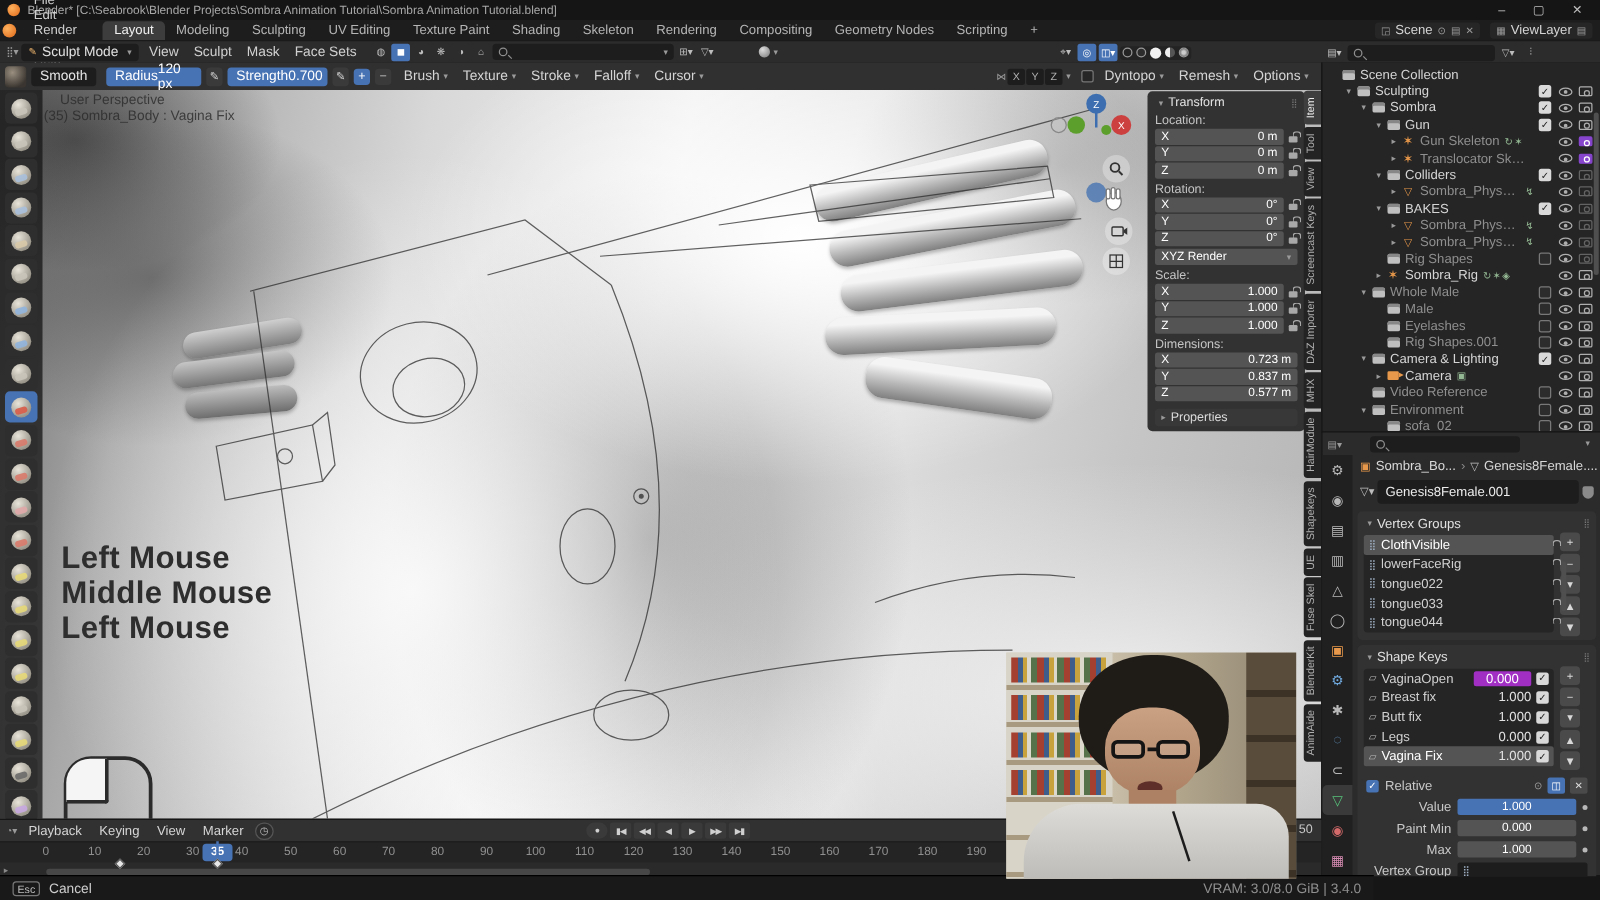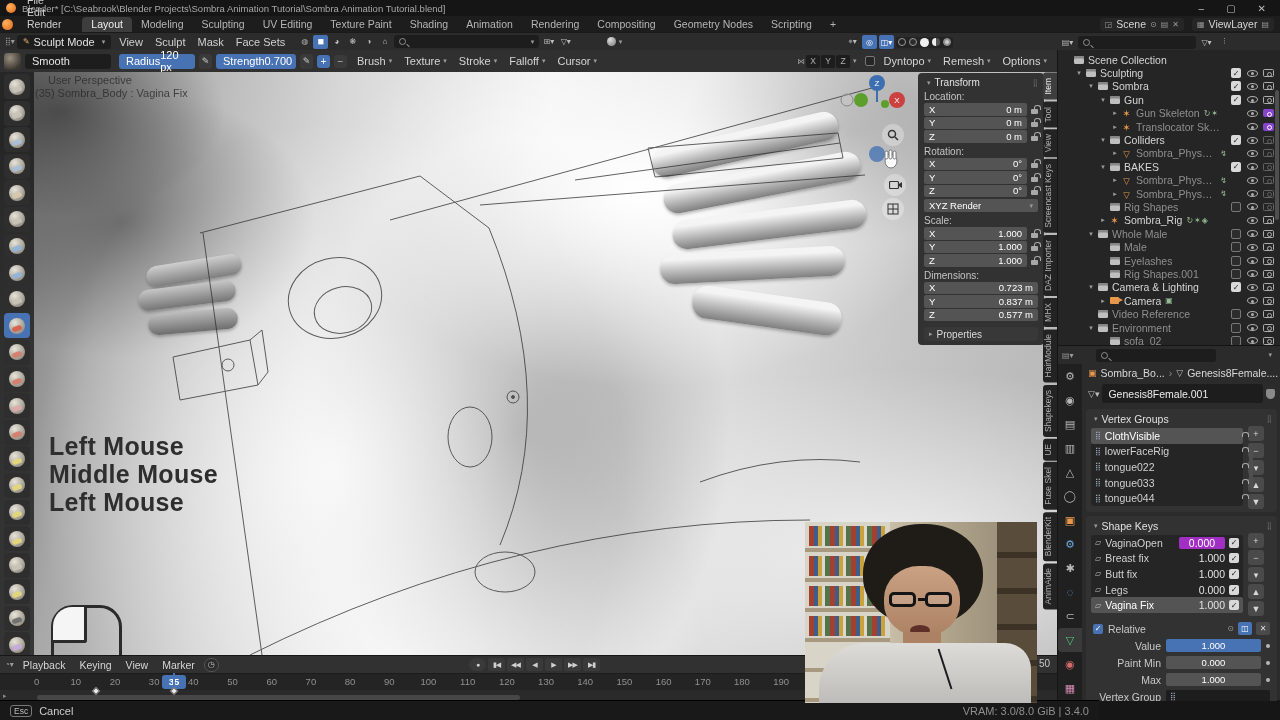--- a/index.html
+++ b/index.html
@@ -191,21 +191,21 @@
       <span class="menu">Window</span>
       <span class="menu">Help</span>
     </span>
   <span class="wtabs">
       <span class="wtab active">Layout</span>
       <span class="wtab">Modeling</span>
       <span class="wtab">Sculpting</span>
       <span class="wtab">UV Editing</span>
       <span class="wtab">Texture Paint</span>
       <span class="wtab">Shading</span>
-      <span class="wtab">Animation</span>
+      <span class="wtab">Skeleton</span>
       <span class="wtab">Rendering</span>
       <span class="wtab">Compositing</span>
       <span class="wtab">Geometry Nodes</span>
       <span class="wtab">Scripting</span>
       <span class="wtab">+</span>
     </span>
   <span style="margin-left:auto" class="row">
     <span class="scenebox">
       <span class="mini">◲</span>
       <span>Scene</span>
@@ -273,21 +273,21 @@
     <span class="searchbox" style="width:118px">
         <span class="mag"></span>
       </span>
     <span class="iconbtn">▽▾</span>
     <span class="iconbtn">⫶</span>
   </div>
 </div>
 
 <div id="brushbar" class="abs">
   <span class="brushprev"></span>
-  <span class="bfield" style="width:86px">
+  <span class="bfield" style="width:52px">
       <span>Smooth</span>
     </span>
   <span class="bslider" style="width:76px;margin-left:4px">
       <span>Radius</span>
       <span>120 px</span>
     </span>
   <span class="pen">✎</span>
   <span class="bslider" style="width:80px">
       <span>Strength</span>
       <span>0.700</span>

